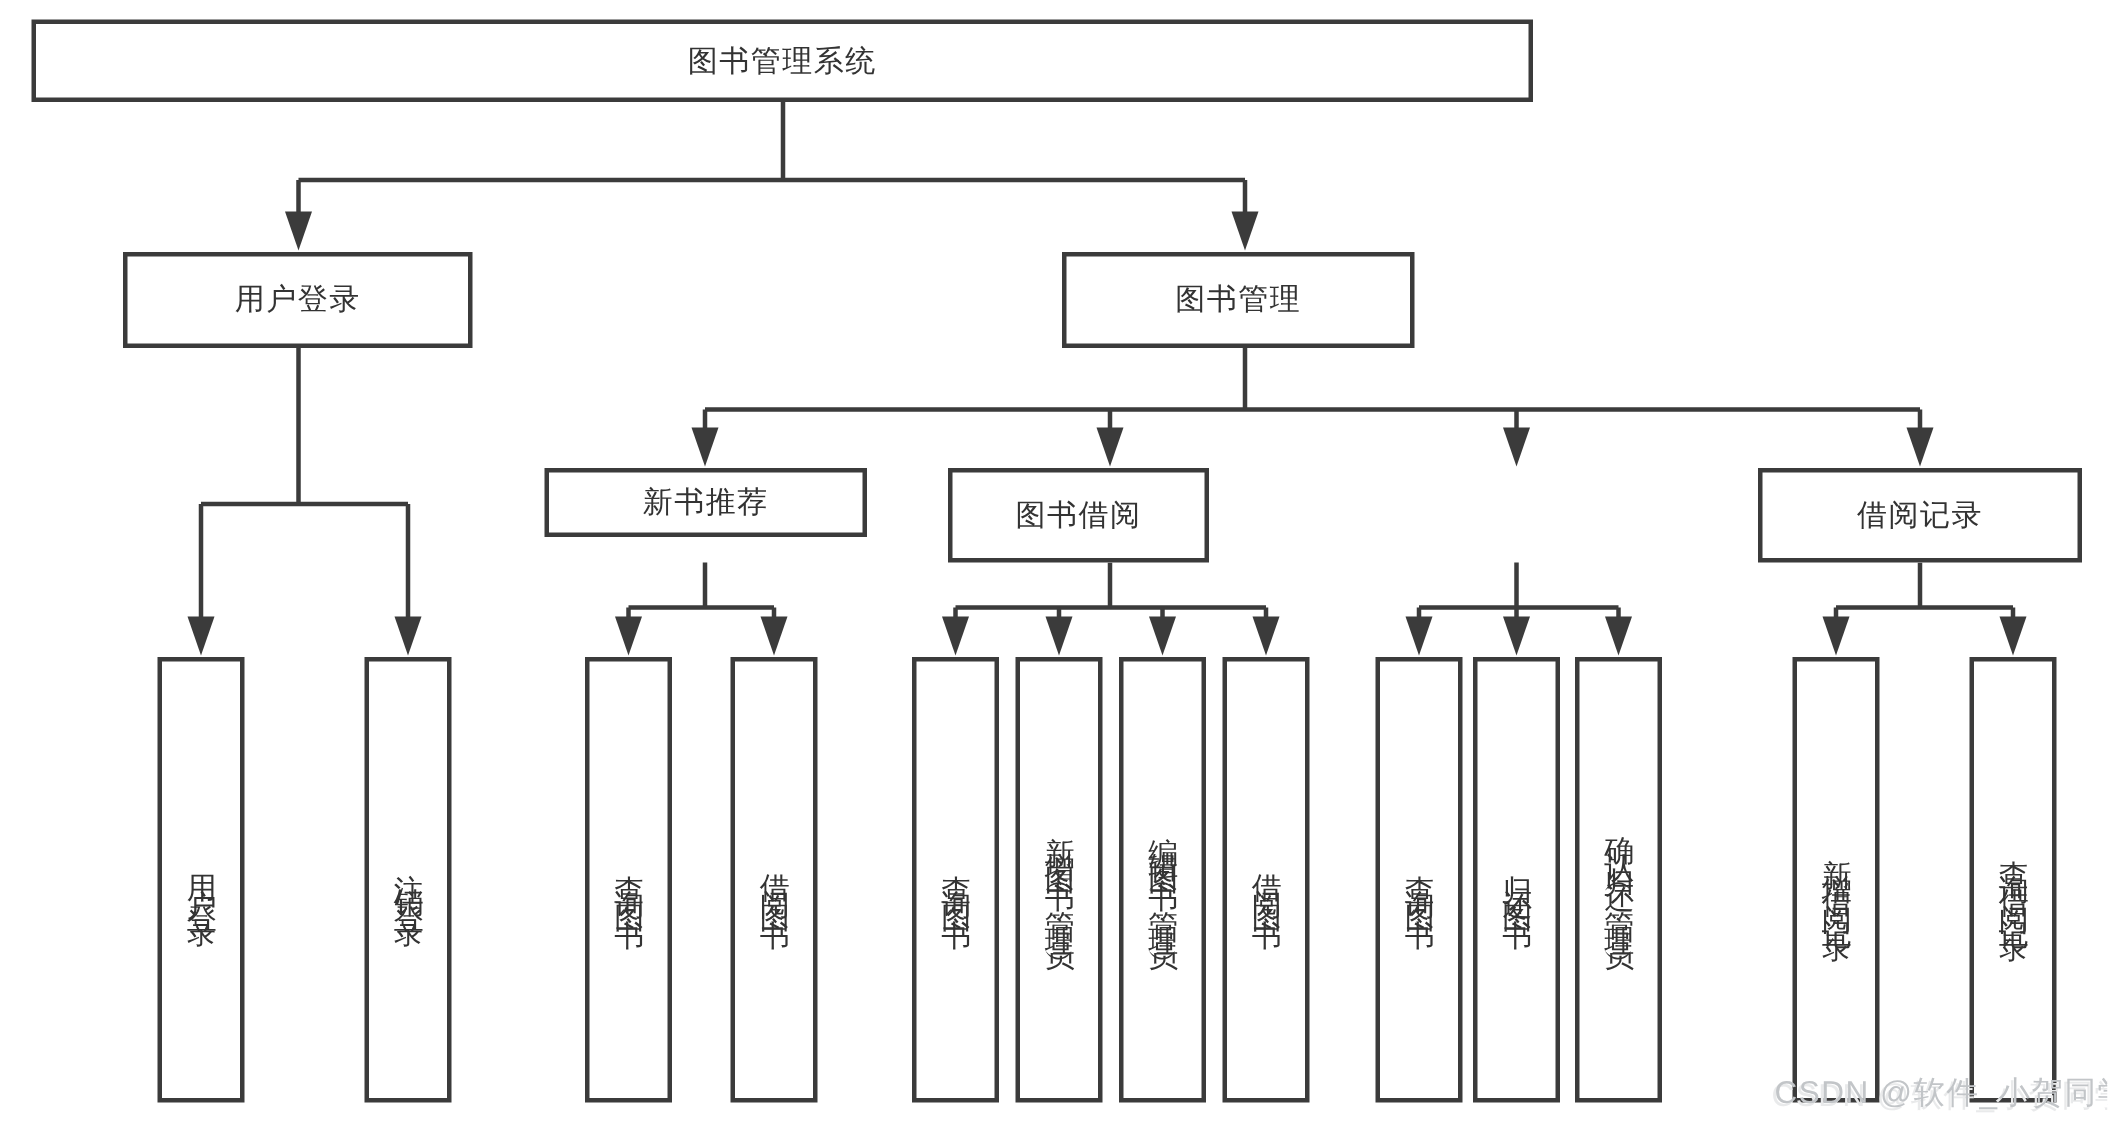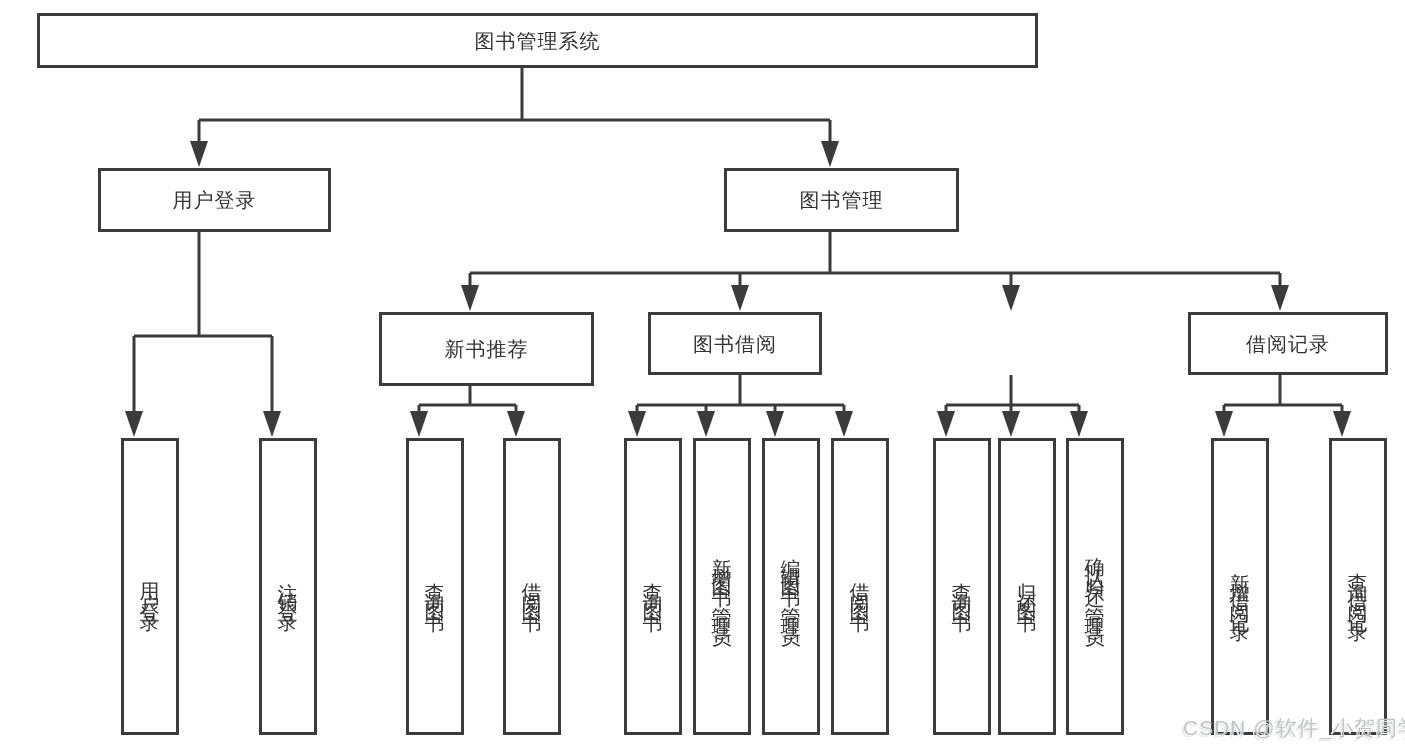--- a/index.html
+++ b/index.html
@@ -20,21 +20,20 @@
     position: absolute;
     box-sizing: border-box;
     border: 3px solid #3b3b3b;
     background: #ffffff;
     display: flex;
     align-items: center;
     justify-content: center;
     color: #333333;
     font-size: 20px;
     line-height: 1;
-    margin-left: 16px;
   }
   .box.h span {
     white-space: nowrap;
     letter-spacing: 1px;
   }
   .box.v {
     top: 438px;
     width: 58px;
     height: 297px;
   }
@@ -102,27 +101,27 @@
     <span>图书管理系统</span>
   </div>
 
   <div class="box h" style="left:82px;top:168px;width:233px;height:64px">
     <span>用户登录</span>
   </div>
   <div class="box h" style="left:708px;top:168px;width:235px;height:64px">
     <span>图书管理</span>
   </div>
 
-  <div class="box h" style="left:363px;top:312px;width:215px;height:74px">
+  <div class="box h" style="left:363px;top:312px;width:215px;height:46px">
     <span>新书推荐</span>
   </div>
   <div class="box h" style="left:632px;top:312px;width:174px;height:63px">
     <span>图书借阅</span>
   </div>
-  <div class="box h" style="left:1172px;top:312px;width:200px;height:63px">
+  <div class="box h" style="left:1172px;top:312px;width:216px;height:63px">
     <span>借阅记录</span>
   </div>
 
   <div class="box v" style="left:105px">
     <span>用户登录</span>
   </div>
   <div class="box v" style="left:243px">
     <span>注销登录</span>
   </div>
 

